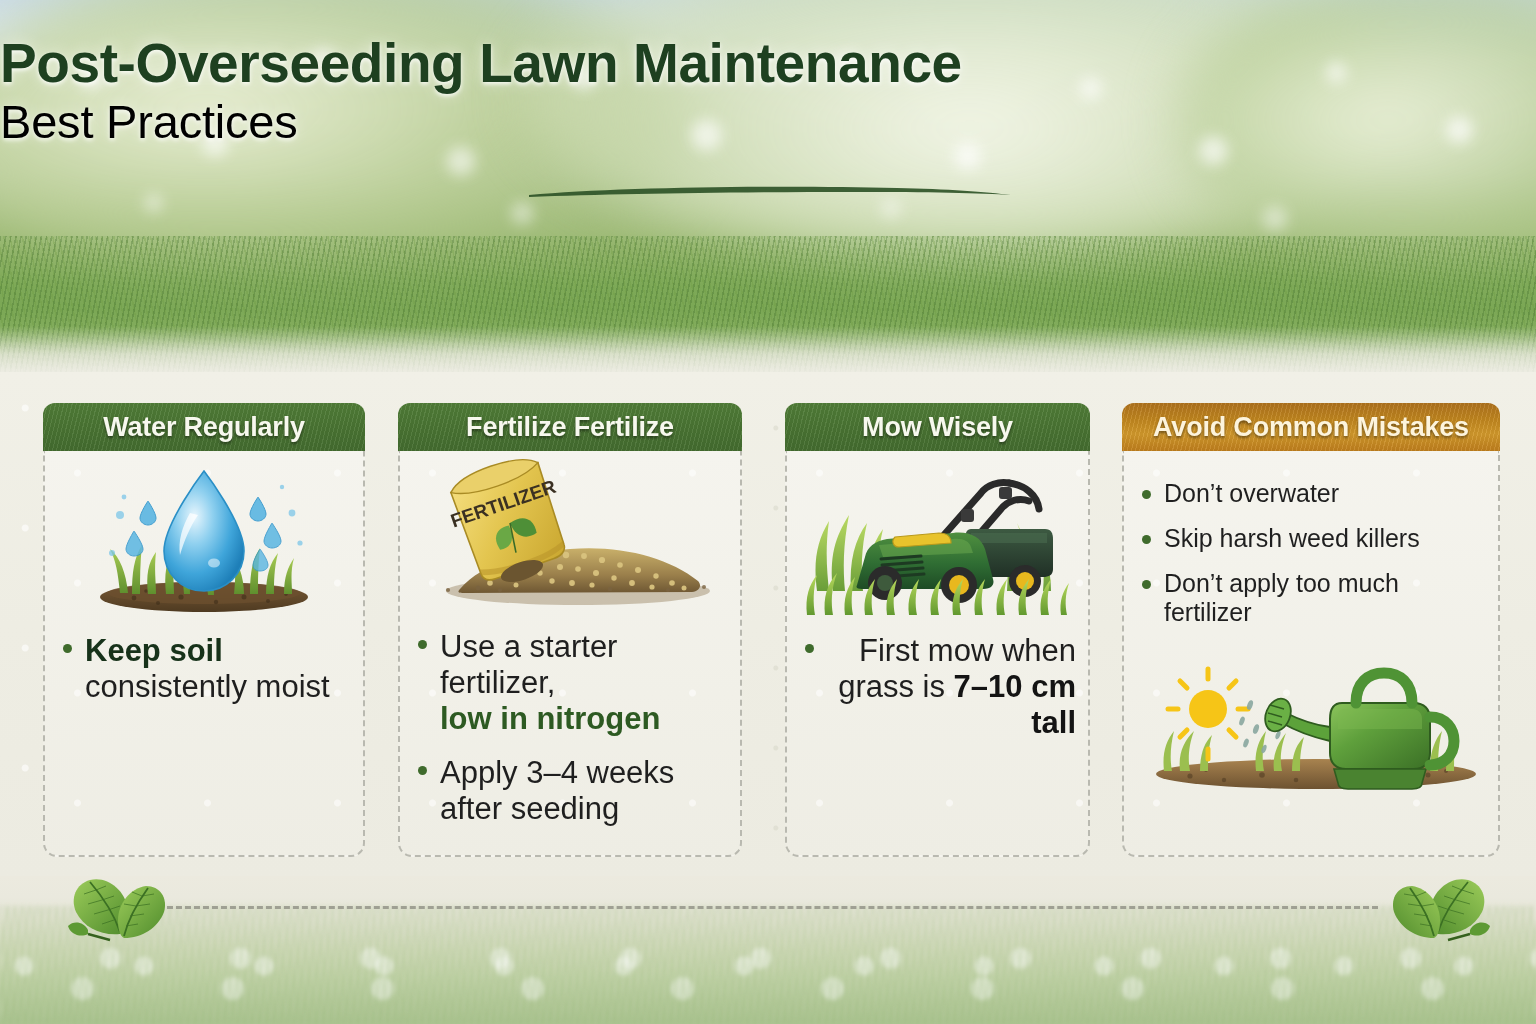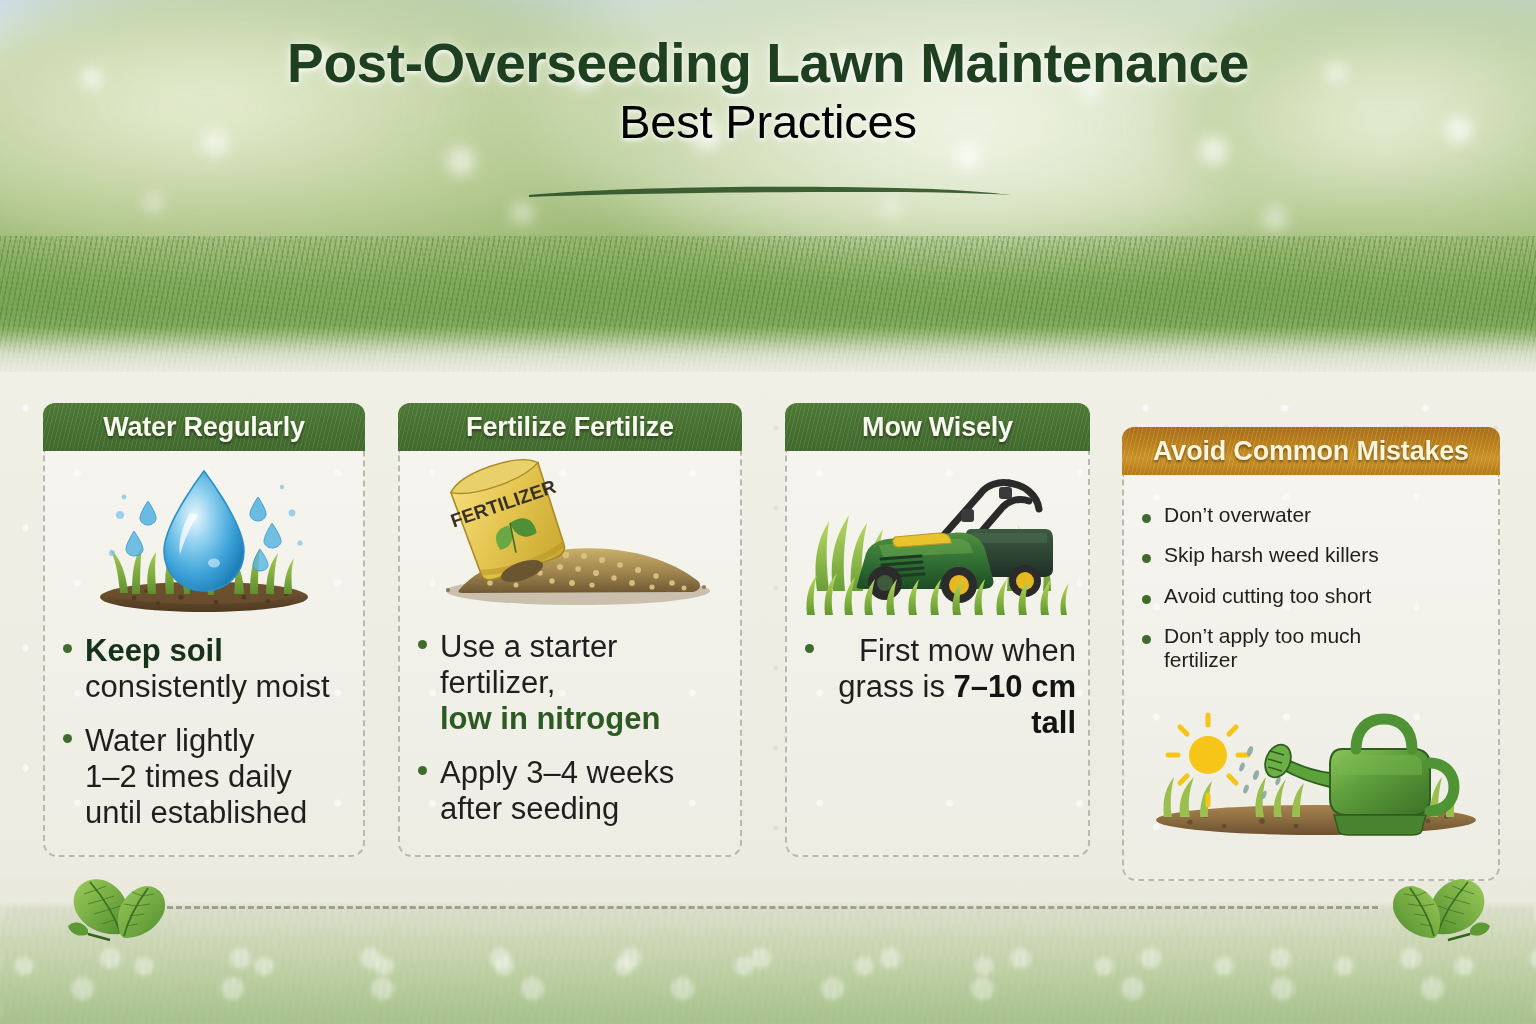--- a/index.html
+++ b/index.html
@@ -70,21 +70,21 @@
       repeating-linear-gradient(79deg, rgba(105,150,60,.26) 0 1.5px, rgba(255,255,255,0) 1.5px 6px),
       linear-gradient(180deg, rgba(140,180,105,.25) 0%, rgba(110,160,75,.45) 35%, rgba(120,165,85,.4) 70%, rgba(200,210,175,.55) 100%);
     filter: blur(.7px);
   }
   .hero-fade {
     position: absolute; left: 0; bottom: 0; width: 1536px; height: 52px;
     background: linear-gradient(180deg, rgba(239,238,230,0) 0%, rgba(239,238,230,.72) 55%, #efeee6 100%);
   }
 
   
-  .title-wrap { position: absolute; left: 0; top: 34px; width: 1536px; text-align: center; z-index: 6; }
+  .title-wrap { position: absolute; left: 0; top: 34px; width: 1536px; text-align: left; z-index: 6; }
   .title-l1 {
     font-size: 55px; font-weight: bold; color: #1e4020; letter-spacing: -0.4px;
     text-shadow: 0 2px 4px rgba(255,255,255,.85), 0 0 16px rgba(255,255,255,.6);
     line-height: 1.06;
   }
   .title-l2 {
     font-size: 47px; font-weight: normal; color: #000000; letter-spacing: -0.2px;
     text-shadow: 0 2px 4px rgba(255,255,255,.85), 0 0 14px rgba(255,255,255,.6);
     line-height: 1.2; margin-top: 2px;
   }
@@ -112,21 +112,20 @@
   }
   .card-head.green {
     background:
       repeating-linear-gradient(104deg, rgba(255,255,255,.07) 0 1px, rgba(0,0,0,.05) 1px 4px),
       linear-gradient(180deg, #517e38 0%, #4b7634 45%, #446d2f 100%);
   }
   .card-head.amber {
     background:
       repeating-linear-gradient(104deg, rgba(255,255,255,.08) 0 1px, rgba(0,0,0,.05) 1px 4px),
       linear-gradient(180deg, #b0731e 0%, #c2871f 35%, #d39a2c 65%, #c07f1d 100%);
-    margin-top: 24px;
   }
   .card-head-title {
     font-size: 27px; font-weight: bold; letter-spacing: -0.2px;
     color: #f7f8ee;
     text-shadow: 0 2px 3px rgba(0,0,0,.45);
     white-space: nowrap;
   }
   .card-head.amber .card-head-title { color: #fdf4dc; }
 
   .card-body {
@@ -150,21 +149,21 @@
     margin-bottom: 18px;
   }
   ul.bullets li::before {
     content: ""; position: absolute; left: 6px; top: 11px;
     width: 9px; height: 9px; border-radius: 50%; background: #3f6b2c;
   }
   ul.bullets li b { font-weight: bold; color: #17321a; }
   ul.bullets li .bn { font-weight: bold; color: #2d5a22; }
   ul.bullets li .bk { font-weight: bold; color: #141414; }
 
-  .card4 ul.bullets li { margin-bottom: 16px; font-size: 21px; }
+  .card4 ul.bullets li { margin-bottom: 16px; font-size: 25px; }
 
   
   .footer {
     position: absolute; left: 0; top: 876px; width: 1536px; height: 148px;
     overflow: hidden;
     background: linear-gradient(180deg, #eceadf 0%, #eae9de 14%, #e2e4d2 30%, #d3dcbd 50%, #c5d5ad 68%, #b9cda0 84%, #aec695 100%);
   }
   .footer-turf {
     position: absolute; left: 0; top: 30px; width: 1536px; height: 118px;
     background:
@@ -276,21 +275,20 @@
               <circle cx="26" cy="96" r="3"></circle>
             <circle cx="206" cy="56" r="3.4"></circle>
               <circle cx="214" cy="86" r="2.6"></circle>
             <circle cx="38" cy="40" r="2.4"></circle>
               <circle cx="196" cy="30" r="2.2"></circle>
           </g>
         </svg>
 
         <ul class="bullets" style="margin-top:16px;">
           <li><b>Keep soil</b> consistently moist</li>
-          <li>Water lightly<br>1–2 times daily<br>until established</li>
         </ul>
       </div>
     </div>
 
     <div class="card" style="left:398px; width:344px;">
       <div class="card-head green">
         <span class="card-head-title">Fertilize Fertilize</span>
       </div>
       <div class="card-body">
 
@@ -457,21 +455,20 @@
 
     <div class="card card4" style="left:1122px; width:378px;">
       <div class="card-head amber">
         <span class="card-head-title">Avoid Common Mistakes</span>
       </div>
       <div class="card-body">
 
         <ul class="bullets" style="margin-top:22px;">
           <li>Don’t overwater</li>
           <li>Skip harsh weed killers</li>
-          <li>Avoid cutting too short</li>
           <li>Don’t apply too much<br>fertilizer</li>
         </ul>
 
         <svg class="illus" style="margin-top:6px;" width="330" height="150" viewBox="0 0 330 150">
           <defs>
             <linearGradient id="cang" x1="0" y1="0" x2="1" y2="1">
               <stop offset="0%" stop-color="#8cc45c"></stop>
               <stop offset="40%" stop-color="#5fa03c"></stop>
               <stop offset="100%" stop-color="#3b7026"></stop>
             </linearGradient>

